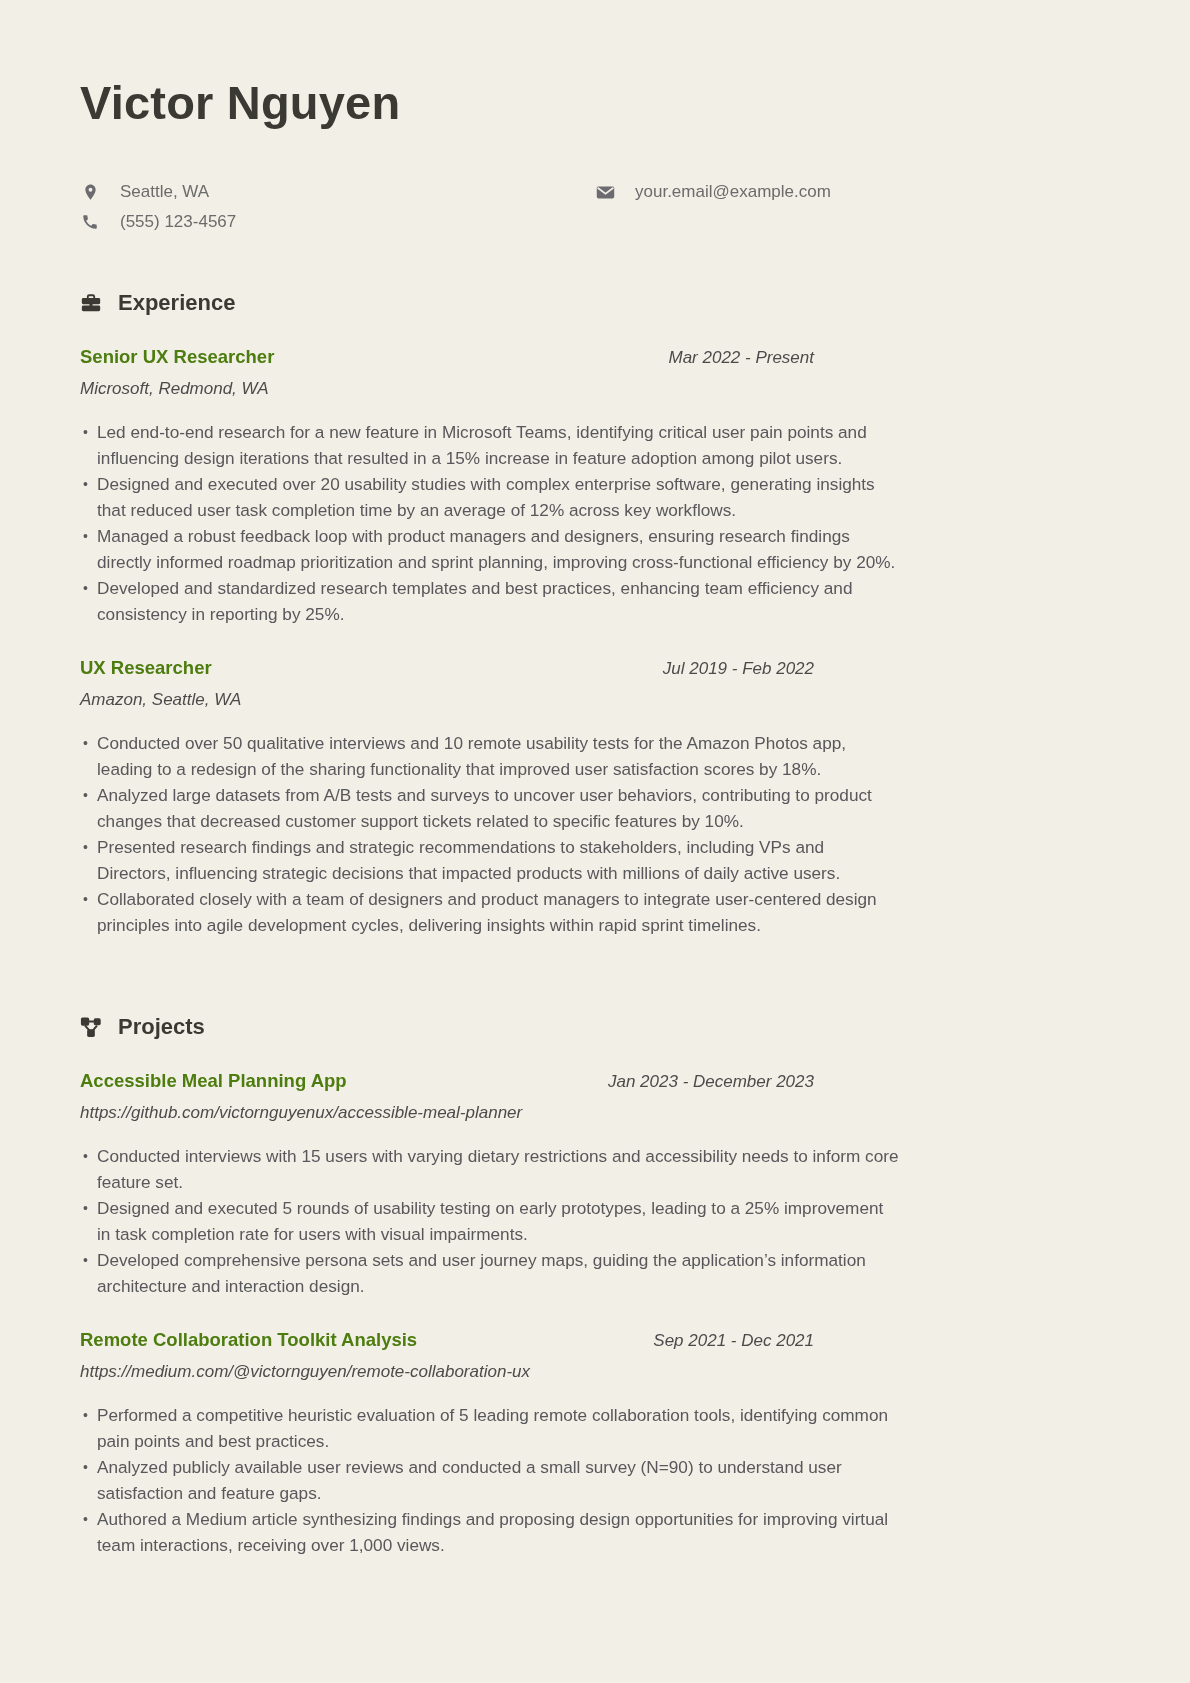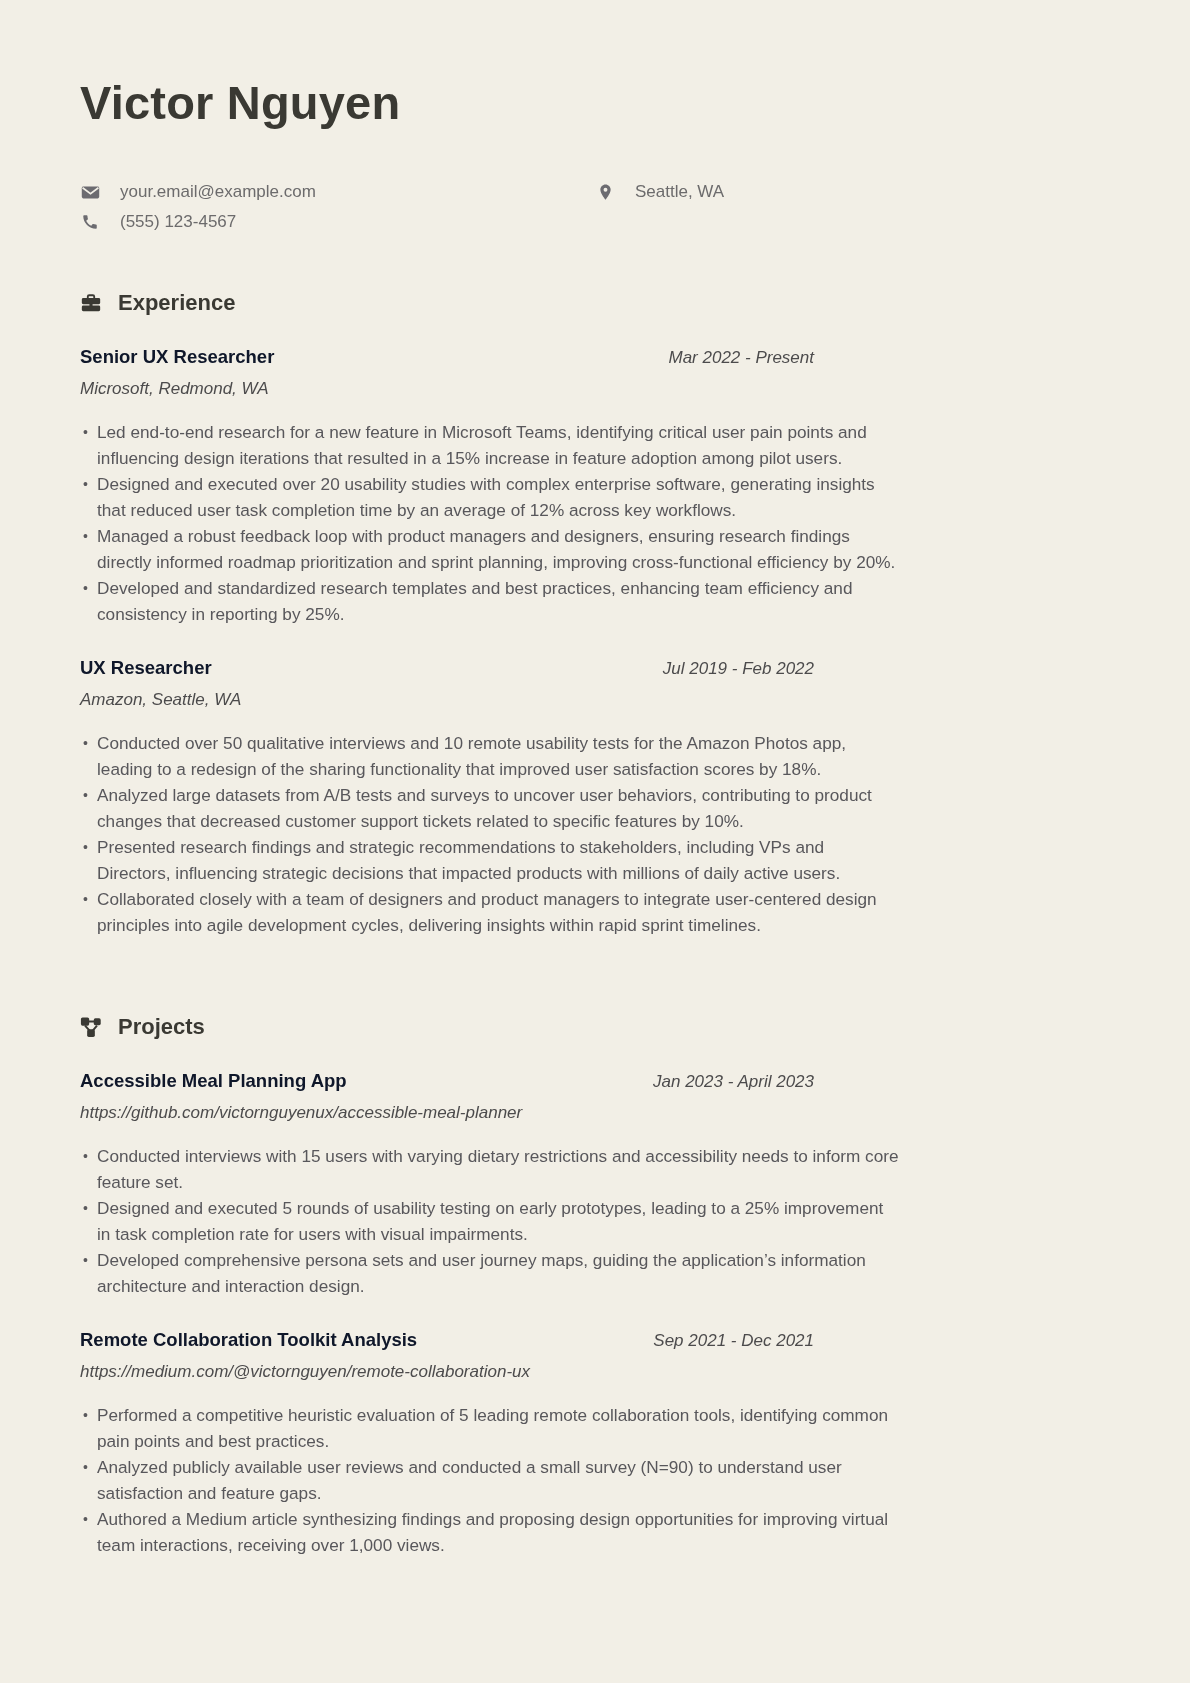--- a/index.html
+++ b/index.html
@@ -57,21 +57,21 @@
   .entry { margin-top: 30px; }
   .entry-head {
     display: flex;
     align-items: baseline;
     justify-content: space-between;
   }
   .entry-title {
     margin: 0;
     font-size: 18.5px;
     font-weight: 700;
-    color: #0f172a;
+    color: #4d7c0f;
   }
   .entry-date {
     font-style: italic;
     font-size: 17px;
     color: #4c4b4c;
     padding-right: 87px;
     white-space: nowrap;
   }
   .entry-sub {
     margin-top: 11px;
@@ -106,33 +106,33 @@
 <body>
 
 <div class="page">
 
   <h1 class="name">Victor Nguyen</h1>
 
   <div class="contact">
     <div class="citem">
       <span class="icon">
         <svg viewBox="0 0 24 24" width="19" height="19" aria-hidden="true">
+            <path fill="currentColor" d="M12 2C8.4 2 5.5 4.9 5.5 8.5 5.5 13.4 12 21 12 21s6.5-7.6 6.5-12.5C18.5 4.9 15.6 2 12 2zm0 8.9a2.45 2.45 0 1 1 0-4.9 2.45 2.45 0 0 1 0 4.9z"></path>
+          </svg>
+      </span>
+      <span>Seattle, WA</span>
+    </div>
+    <div class="citem">
+      <span class="icon">
+        <svg viewBox="0 0 24 24" width="19" height="19" aria-hidden="true">
             <path fill="currentColor" d="M3 4.5h18c1.1 0 2 .9 2 2v11c0 1.1-.9 2-2 2H3c-1.1 0-2-.9-2-2v-11c0-1.1.9-2 2-2z"></path>
             <path fill="none" stroke="#f2efe6" stroke-width="2" d="M2 6l10 7.5L22 6"></path>
           </svg>
       </span>
       <span>your.email@example.com</span>
-    </div>
-    <div class="citem">
-      <span class="icon">
-        <svg viewBox="0 0 24 24" width="19" height="19" aria-hidden="true">
-            <path fill="currentColor" d="M12 2C8.4 2 5.5 4.9 5.5 8.5 5.5 13.4 12 21 12 21s6.5-7.6 6.5-12.5C18.5 4.9 15.6 2 12 2zm0 8.9a2.45 2.45 0 1 1 0-4.9 2.45 2.45 0 0 1 0 4.9z"></path>
-          </svg>
-      </span>
-      <span>Seattle, WA</span>
     </div>
     <div class="citem">
       <span class="icon">
         <svg viewBox="0 0 24 24" width="18" height="18" aria-hidden="true">
             <path fill="currentColor" d="M19.9 15.3c-1.2 0-2.4-.2-3.5-.6-.4-.1-.8 0-1.1.3l-1.6 2c-2.9-1.5-5.4-3.9-6.8-6.8l2-1.6c.3-.3.4-.7.3-1.1-.4-1.1-.6-2.3-.6-3.5 0-.6-.4-1-1-1H4.1c-.6 0-1.1.4-1.1 1C3 13.2 10.8 21 20 21c.6 0 1-.5 1-1.1v-3.5c0-.6-.5-1.1-1.1-1.1z"></path>
           </svg>
       </span>
       <span>(555) 123-4567</span>
     </div>
   </div>
@@ -188,21 +188,21 @@
             <rect x="15" y="2.5" width="7.6" height="7.6" rx="1.8" fill="currentColor"></rect>
             <rect x="7.8" y="14.5" width="8.4" height="8.4" rx="1.8" fill="currentColor"></rect>
           </svg>
       </span>
       <span>Projects</span>
     </div>
 
     <article class="entry">
       <div class="entry-head">
         <h3 class="entry-title">Accessible Meal Planning App</h3>
-        <span class="entry-date">Jan 2023 - April 2023</span>
+        <span class="entry-date">Jan 2023 - December 2023</span>
       </div>
       <div class="entry-sub">https://github.com/victornguyenux/accessible-meal-planner</div>
       <ul class="bullets">
         <li>Conducted interviews with 15 users with varying dietary restrictions and accessibility needs to inform core fea­ture set.</li>
         <li>Designed and executed 5 rounds of usability testing on early prototypes, leading to a 25% improvement in task completion rate for users with visual impairments.</li>
         <li>Developed comprehensive persona sets and user journey maps, guiding the application’s information architec­ture and interaction design.</li>
       </ul>
     </article>
 
     <article class="entry">

